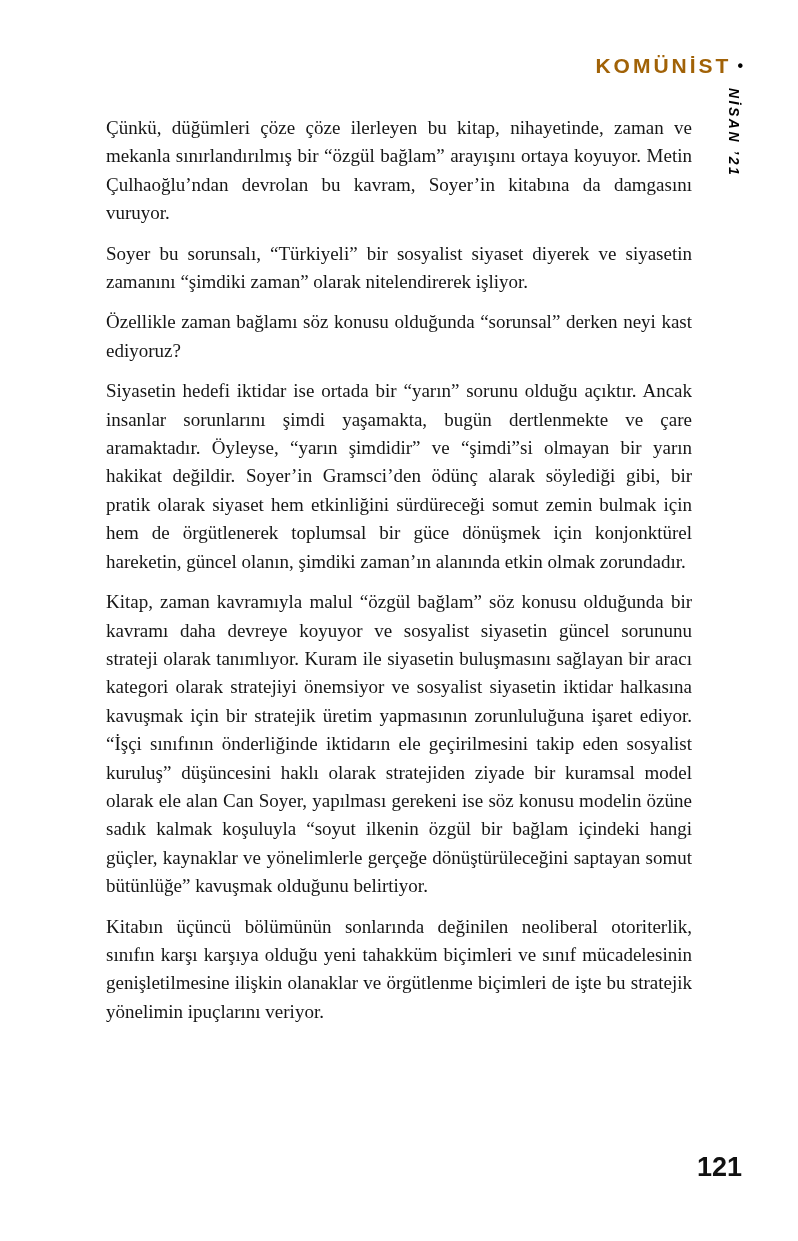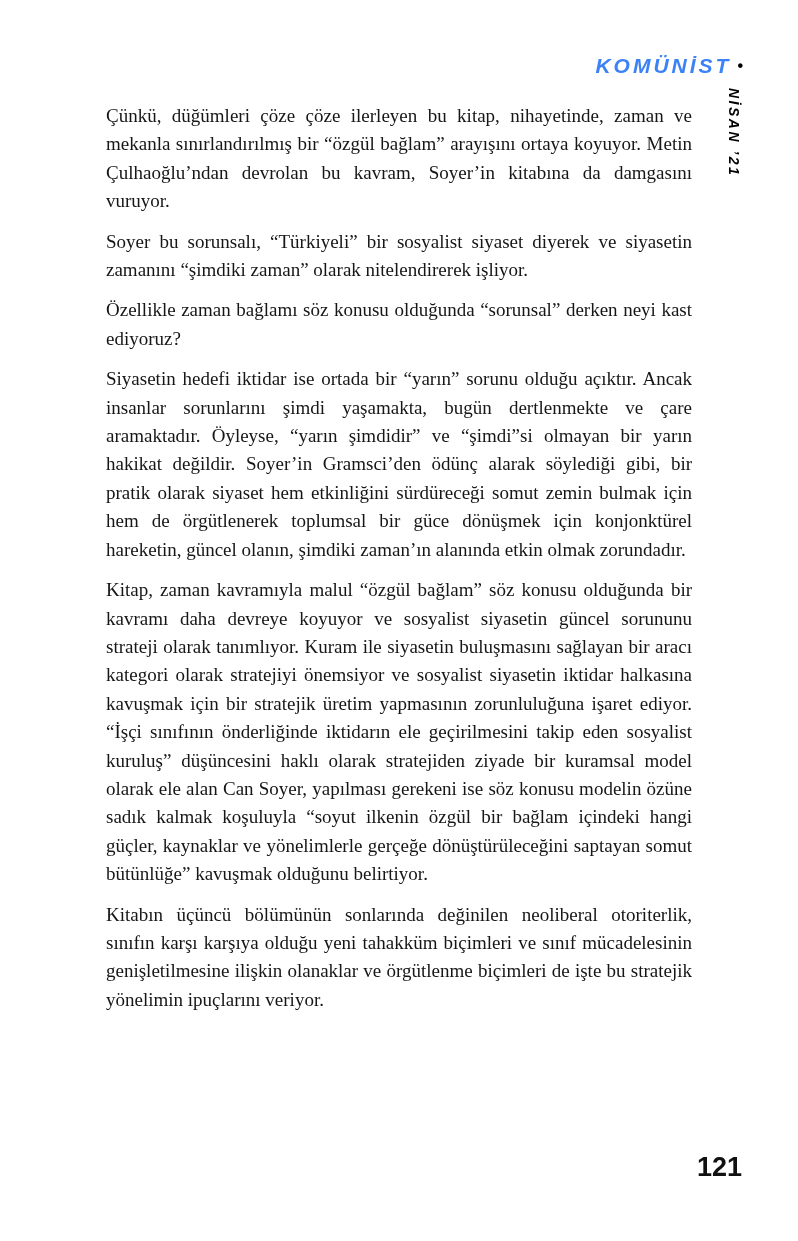--- a/index.html
+++ b/index.html
@@ -20,24 +20,23 @@
     .header {
       position: absolute;
       top: 54px;
       right: 55px;
       text-align: right;
       white-space: nowrap;
     }
     .journal-title {
       font-family: "Liberation Sans", sans-serif;
       font-weight: bold;
-      font-style: italic;
       font-size: 21px;
       letter-spacing: 3px;
-      color: #3b82f6;
+      color: #a16207;
     }
     .bullet-dot {
       font-family: "Liberation Sans", sans-serif;
       font-weight: bold;
       font-size: 16px;
       color: #000000;
       margin-left: 6px;
       vertical-align: 2px;
     }
     .issue-vertical {
@@ -57,21 +56,21 @@
       position: absolute;
       left: 106px;
       top: 102px;
       width: 586px;
       font-size: 19px;
       line-height: 28.4px;
       text-align: justify;
       text-justify: inter-word;
     }
     .article p {
-      margin: 0 0 12px 0;
+      margin: 12px 0 12px 0;
       padding: 0;
     }
     .page-number {
       position: absolute;
       right: 56px;
       bottom: 58px;
       font-family: "Liberation Sans", sans-serif;
       font-weight: bold;
       font-size: 27px;
       color: #111111;

